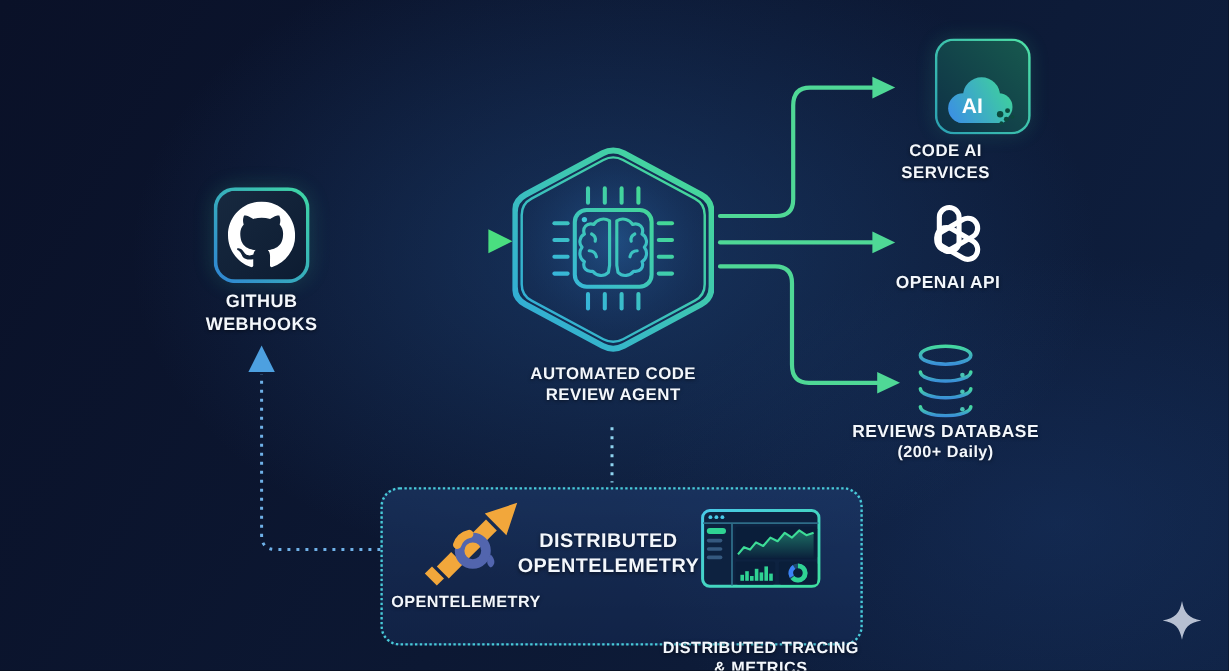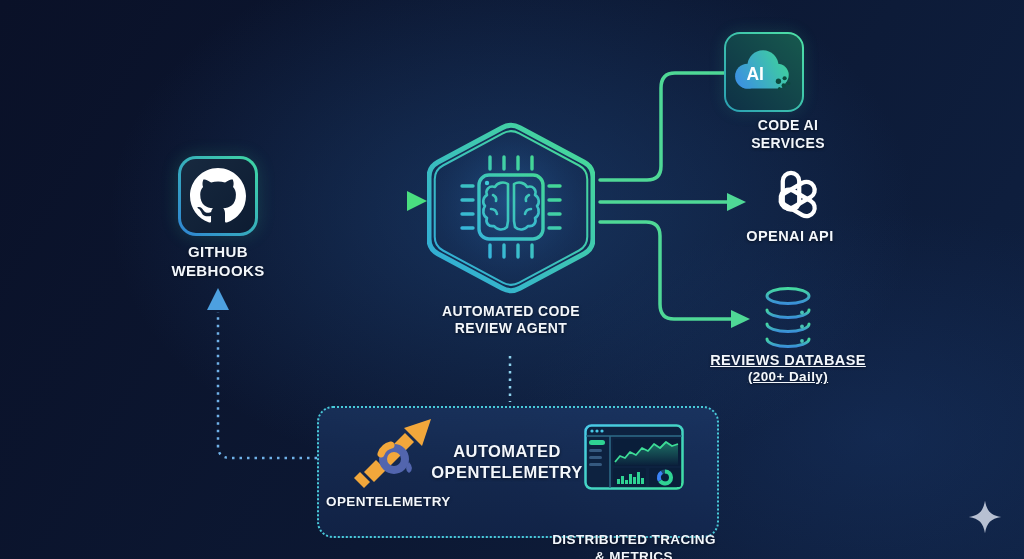--- a/index.html
+++ b/index.html
@@ -15,42 +15,42 @@
   .abs { position:absolute; }
   .label {
     color:#f3f7fc; font-weight:bold; text-align:center;
     letter-spacing:0.4px; text-shadow:0 1px 3px rgba(0,0,0,0.55);
     line-height:1.25;
   }
   .lbl-github   { left:143px; top:243px; width:150px; font-size:15px; }
   .lbl-agent    { left:396px; top:303px; width:230px; font-size:14px; line-height:1.22; }
   .lbl-azure    { left:733px; top:117px; width:110px; font-size:14px; }
   .lbl-openai   { left:730px; top:227px; width:120px; font-size:14.5px; }
-  .lbl-db       { left:703px; top:351px; width:170px; font-size:14.5px;text-decoration:underline; }
+  .lbl-db       { left:703px; top:351px; width:170px; font-size:14.5px; }
   .lbl-db .sub  { font-size:13.5px; }
   .lbl-ent      { left:427px; top:441px; width:160px; font-size:16.5px; }
   .lbl-otel     { left:326px; top:494px; width:120px; font-size:13.5px; }
   .lbl-trace    { left:544px; top:496px; width:180px; font-size:13.5px;margin-top:36px; }
 
   .github-box {
     left:178px; top:156px; width:80px; height:80px; border-radius:18px;
     border:3px solid transparent;
     background:
       linear-gradient(135deg,#17293f,#0d1c32) padding-box,
       linear-gradient(45deg,#2f83d4,#3fd9a3) border-box;
     display:flex; align-items:center; justify-content:center;
     box-shadow:0 0 18px rgba(63,217,163,0.18);
   }
   .azure-box {
-    left:724px; top:32px; width:80px; height:80px; border-radius:16px;
+    left:779px; top:32px; width:80px; height:80px; border-radius:16px;
     border:2.5px solid transparent;
     background:
       linear-gradient(45deg,#0e3046,#17594e) padding-box,
       linear-gradient(45deg,#2a9fb3,#4fe3a6) border-box;
-    display:flex; align-items:center; justify-content:center;
+    display:flex; align-items:flex-end; justify-content:center;
     box-shadow:0 0 16px rgba(63,217,163,0.15);
   }
   .obs-box {
     left:317px; top:406px; width:402px; height:132px; border-radius:16px;
     border:2px dotted #49cbd9;
     background:linear-gradient(180deg, rgba(35,67,120,0.48), rgba(23,46,90,0.48));
   }
   svg { display:block; }
 </style>
 </head>
@@ -246,21 +246,21 @@
 
     <circle cx="42" cy="43" r="11" fill="none" stroke="#5265ae" stroke-width="8"></circle>
     <path d="M29,38 A14,14 0 0 1 39,29" fill="none" stroke="#f2a73b" stroke-width="7" stroke-linecap="round"></path>
     <path d="M57,46 q6,7 0,11 q-6,-4 0,-11 Z" fill="#5265ae"></path>
   </svg>
   <div class="abs label lbl-otel">
     <div>OPENTELEMETRY</div>
   </div>
 
   <div class="abs label lbl-ent">
-    <div>AUTOMATED</div>
+    <div>DISTRIBUTED</div>
     <div>OPENTELEMETRY</div>
   </div>
 
   <svg class="abs" style="left:584px; top:424px" width="100" height="66" viewBox="0 0 100 66">
     <defs>
       <linearGradient id="dashgrad" x1="0" y1="0" x2="1" y2="1">
         <stop offset="0" stop-color="#49c9e8"></stop>
           <stop offset="1" stop-color="#3fe0a0"></stop>
       </linearGradient>
       <linearGradient id="areagrad" x1="0" y1="0" x2="0" y2="1">

